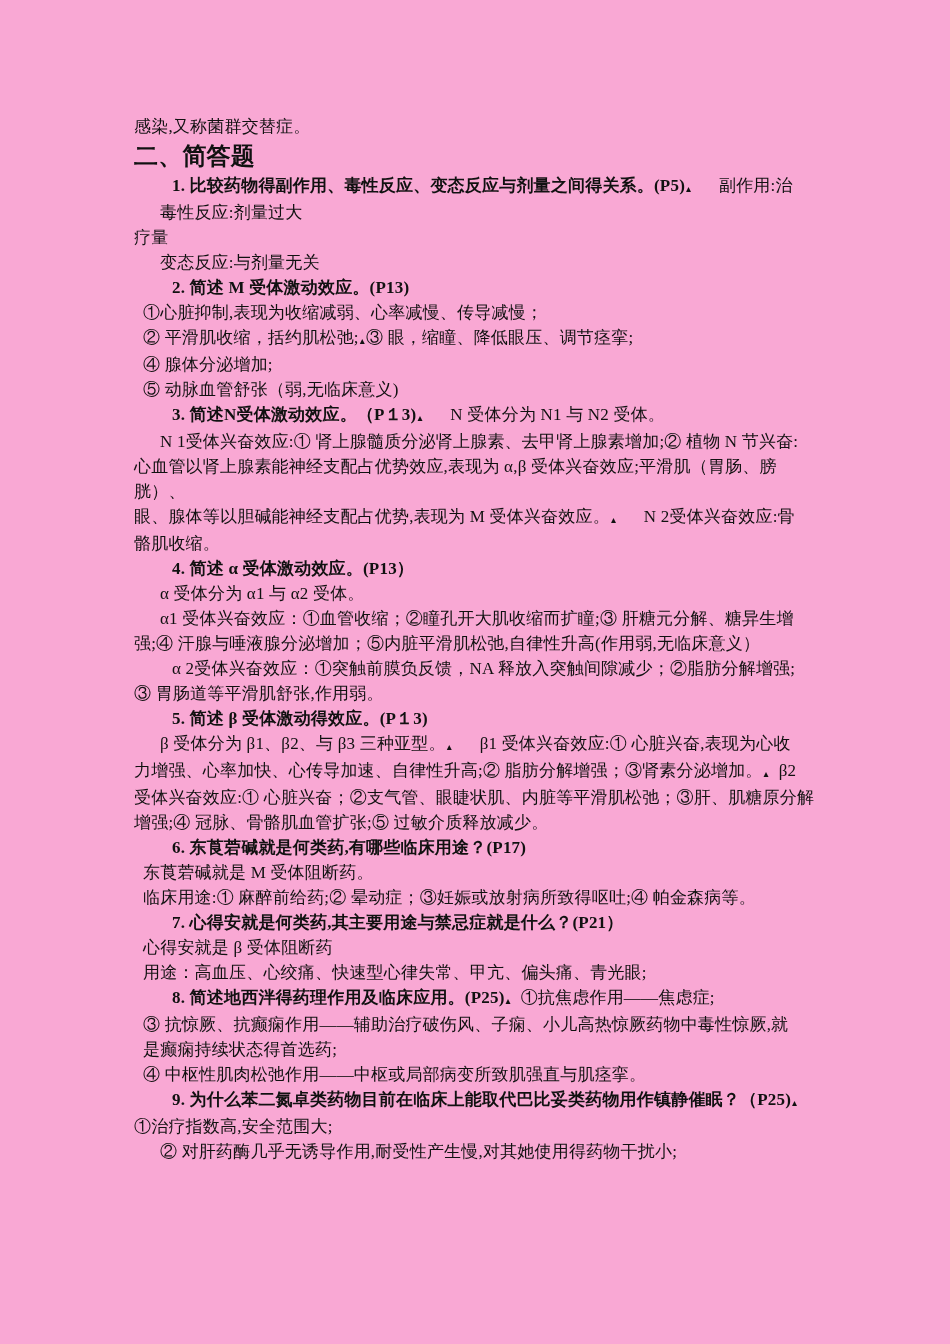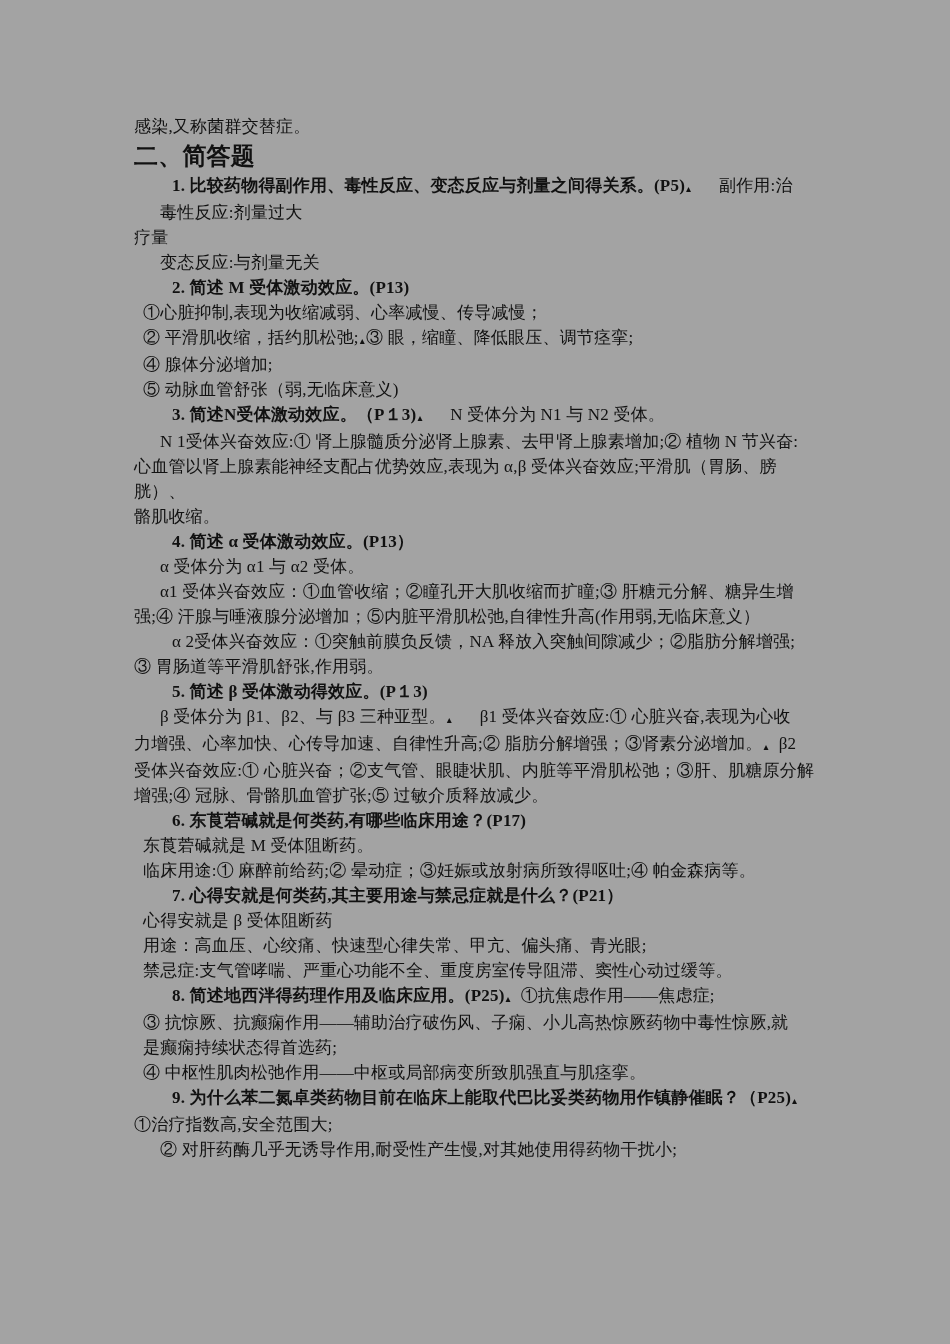--- a/index.html
+++ b/index.html
@@ -12,21 +12,21 @@
     height: 1344px;
     font-family: "Liberation Serif", "DejaVu Serif", serif;
     color: #111111;
     overflow: hidden;
   }
   .page {
     box-sizing: border-box;
     width: 950px;
     height: 1344px;
     padding: 114px 130px 4px 134px;
-    background: #a3a3a3;
+    background: #f9a8d4;
   }
   .doc-body { width: 690px; }
   .line {
     font-size: 17px;
     line-height: 25px;
     white-space: pre-wrap;
     letter-spacing: 0.2px;
   }
   .line.heading {
     font-size: 24px;
@@ -58,39 +58,39 @@
       <div class="line indent-none"><span class="">疗量</span></div>
       <div class="line indent-ans"><span class="">变态反应:与剂量无关</span></div>
       <div class="line indent-qnum"><span class="b">2. 简述 M 受体激动效应。(P13)</span></div>
       <div class="line indent-circ"><span class="">①心脏抑制,表现为收缩减弱、心率减慢、传导减慢；</span></div>
       <div class="line indent-circ"><span class="">② 平滑肌收缩，括约肌松弛;</span><span class=" mark">▴</span><span class="">③ 眼，缩瞳、降低眼压、调节痉挛;</span></div>
       <div class="line indent-circ"><span class="">④ 腺体分泌增加;</span></div>
       <div class="line indent-circ"><span class="">⑤ 动脉血管舒张（弱,无临床意义)</span></div>
       <div class="line indent-qnum"><span class="b">3. 简述N受体激动效应。（P１3)</span><span class="b mark">▴</span><span class="">      N 受体分为 N1 与 N2 受体。</span></div>
       <div class="line indent-ans"><span class="">N 1受体兴奋效应:① 肾上腺髓质分泌肾上腺素、去甲肾上腺素增加;② 植物 N 节兴奋:</span></div>
       <div class="line indent-none"><span class="">心血管以肾上腺素能神经支配占优势效应,表现为 α,β 受体兴奋效应;平滑肌（胃肠、膀胱）、</span></div>
+      <div class="line indent-none"><span class="">眼、腺体等以胆碱能神经支配占优势,表现为 M 受体兴奋效应。</span><span class=" mark">▴</span><span class="">      N 2受体兴奋效应:骨</span></div>
       <div class="line indent-none"><span class="">骼肌收缩。</span></div>
       <div class="line indent-qnum"><span class="b">4. 简述 α 受体激动效应。(P13）</span></div>
       <div class="line indent-ans"><span class="">α 受体分为 α1 与 α2 受体。</span></div>
       <div class="line indent-ans"><span class="">α1 受体兴奋效应：①血管收缩；②瞳孔开大肌收缩而扩瞳;③ 肝糖元分解、糖异生增</span></div>
       <div class="line indent-none"><span class="">强;④ 汗腺与唾液腺分泌增加；⑤内脏平滑肌松弛,自律性升高(作用弱,无临床意义）</span></div>
       <div class="line indent-qnum"><span class="">α 2受体兴奋效应：①突触前膜负反馈，NA 释放入突触间隙减少；②脂肪分解增强;</span></div>
       <div class="line indent-none"><span class="">③ 胃肠道等平滑肌舒张,作用弱。</span></div>
       <div class="line indent-qnum"><span class="b">5. 简述 β 受体激动得效应。(P１3)</span></div>
       <div class="line indent-ans"><span class="">β 受体分为 β1、β2、与 β3 三种亚型。</span><span class=" mark">▴</span><span class="">      β1 受体兴奋效应:① 心脏兴奋,表现为心收</span></div>
       <div class="line indent-none"><span class="">力增强、心率加快、心传导加速、自律性升高;② 脂肪分解增强；③肾素分泌增加。</span><span class=" mark">▴</span><span class="">  β2</span></div>
       <div class="line indent-none"><span class="">受体兴奋效应:① 心脏兴奋；②支气管、眼睫状肌、内脏等平滑肌松弛；③肝、肌糖原分解</span></div>
       <div class="line indent-none"><span class="">增强;④ 冠脉、骨骼肌血管扩张;⑤ 过敏介质释放减少。</span></div>
       <div class="line indent-qnum"><span class="b">6. 东莨菪碱就是何类药,有哪些临床用途？(P17)</span></div>
       <div class="line indent-circ"><span class="">东莨菪碱就是 M 受体阻断药。</span></div>
       <div class="line indent-circ"><span class="">临床用途:① 麻醉前给药;② 晕动症；③妊娠或放射病所致得呕吐;④ 帕金森病等。</span></div>
       <div class="line indent-qnum"><span class="b">7. 心得安就是何类药,其主要用途与禁忌症就是什么？(P21）</span></div>
       <div class="line indent-circ"><span class="">心得安就是 β 受体阻断药</span></div>
       <div class="line indent-circ"><span class="">用途：高血压、心绞痛、快速型心律失常、甲亢、偏头痛、青光眼;</span></div>
-      <div class="line indent-circ"><span class="">禁忌症:支气管哮喘、严重心功能不全、重度房室传导阻滞、窦性心动过缓等。</span></div>
       <div class="line indent-qnum"><span class="b">8. 简述地西泮得药理作用及临床应用。(P25)</span><span class="b mark">▴</span><span class="">  ①抗焦虑作用——焦虑症;</span></div>
       <div class="line indent-circ"><span class="">③ 抗惊厥、抗癫痫作用——辅助治疗破伤风、子痫、小儿高热惊厥药物中毒性惊厥,就</span></div>
       <div class="line indent-circ"><span class="">是癫痫持续状态得首选药;</span></div>
       <div class="line indent-circ"><span class="">④ 中枢性肌肉松弛作用——中枢或局部病变所致肌强直与肌痉挛。</span></div>
       <div class="line indent-qnum"><span class="b">9. 为什么苯二氮卓类药物目前在临床上能取代巴比妥类药物用作镇静催眠？（P25)</span><span class="b mark">▴</span></div>
       <div class="line indent-none"><span class="">①治疗指数高,安全范围大;</span></div>
       <div class="line indent-ans"><span class="">② 对肝药酶几乎无诱导作用,耐受性产生慢,对其她使用得药物干扰小;</span></div>
     </div>
 </div>
 

